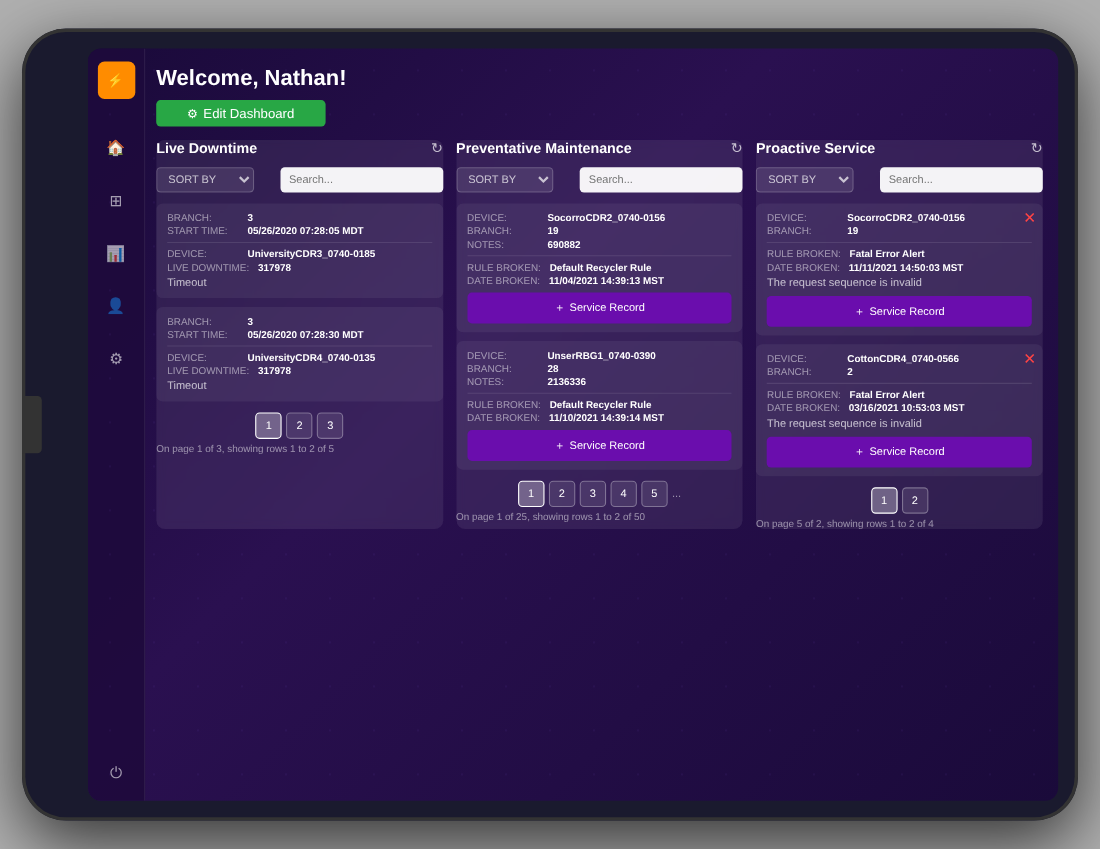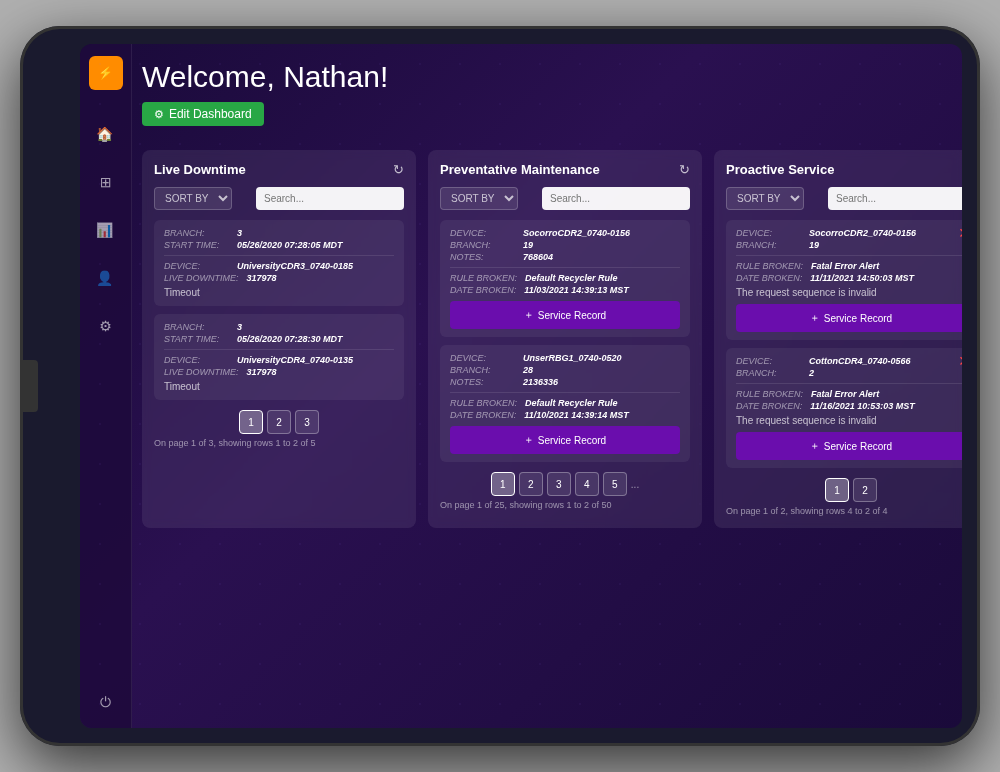--- a/index.html
+++ b/index.html
@@ -84,30 +84,30 @@
       top: 50%;
       transform: translateY(-50%);
     }
 
     .welcome-section {
       margin-bottom: 12px;
     }
 
     .welcome-title {
       color: white;
-      font-size: 30px;
-      font-weight: normal;
+      font-size: 20px;
+      font-weight: bold;
       margin-bottom: 8px;
     }
 
     .edit-dashboard-btn {
       background: #28a745;
       color: white;
       border: none;
-      padding: 5px 12px;
+      padding: 5px 28px;
       border-radius: 4px;
       font-size: 12px;
       cursor: pointer;
       display: inline-flex;
       align-items: center;
       gap: 5px;
     }
 
     .edit-dashboard-btn::before {
       content: '⚙';
@@ -118,23 +118,21 @@
     .dashboard-grid {
       display: grid;
       grid-template-columns: 1fr 1fr 1fr;
       gap: 12px;
     }
 
     
     .panel {
       background: rgba(255,255,255,0.08);
       border-radius: 8px;
-      padding: 12px;
       backdrop-filter: blur(4px);
-      margin-top: 12px;
     }
 
     .panel-header {
       display: flex;
       justify-content: space-between;
       align-items: center;
       margin-bottom: 10px;
     }
 
     .panel-title {
@@ -193,21 +191,20 @@
       color: #ff4444;
       font-size: 14px;
       cursor: pointer;
       line-height: 1;
     }
 
     .record-row {
       display: flex;
       gap: 8px;
       margin-bottom: 2px;
-      font-style: italic;
     }
 
     .record-label {
       color: rgba(255,255,255,0.5);
       font-size: 9px;
       min-width: 65px;
       text-transform: uppercase;
     }
 
     .record-value {
@@ -419,41 +416,41 @@
             <div class="record-row">
               <span class="record-label">DEVICE:</span>
               <span class="record-value">SocorroCDR2_0740-0156</span>
             </div>
             <div class="record-row">
               <span class="record-label">BRANCH:</span>
               <span class="record-value">19</span>
             </div>
             <div class="record-row">
               <span class="record-label">NOTES:</span>
-              <span class="record-value">768604</span>
+              <span class="record-value">690882</span>
             </div>
             <hr class="record-divider">
             <div class="record-row">
               <span class="record-label">RULE BROKEN:</span>
               <span class="record-value">Default Recycler Rule</span>
             </div>
             <div class="record-row">
               <span class="record-label">DATE BROKEN:</span>
-              <span class="record-value">11/03/2021 14:39:13 MST</span>
+              <span class="record-value">11/04/2021 14:39:13 MST</span>
             </div>
             <button class="service-btn">
               <span>＋</span>
               <span>Service Record</span>
             </button>
           </div>
 
           <div class="record-card">
             <div class="record-row">
               <span class="record-label">DEVICE:</span>
-              <span class="record-value">UnserRBG1_0740-0520</span>
+              <span class="record-value">UnserRBG1_0740-0390</span>
             </div>
             <div class="record-row">
               <span class="record-label">BRANCH:</span>
               <span class="record-value">28</span>
             </div>
             <div class="record-row">
               <span class="record-label">NOTES:</span>
               <span class="record-value">2136336</span>
             </div>
             <hr class="record-divider">
@@ -530,32 +527,32 @@
               <span class="record-label">BRANCH:</span>
               <span class="record-value">2</span>
             </div>
             <hr class="record-divider">
             <div class="record-row">
               <span class="record-label">RULE BROKEN:</span>
               <span class="record-value">Fatal Error Alert</span>
             </div>
             <div class="record-row">
               <span class="record-label">DATE BROKEN:</span>
-              <span class="record-value">11/16/2021 10:53:03 MST</span>
+              <span class="record-value">03/16/2021 10:53:03 MST</span>
             </div>
             <div class="timeout-text">The request sequence is invalid</div>
             <button class="service-btn">
               <span>＋</span>
               <span>Service Record</span>
             </button>
           </div>
 
           <div class="pagination">
             <button class="page-btn active">1</button>
             <button class="page-btn">2</button>
           </div>
-          <div class="page-info">On page 1 of 2, showing rows 4 to 2 of 4</div>
+          <div class="page-info">On page 5 of 2, showing rows 1 to 2 of 4</div>
         </div>
 
       </div>
     </div>
   </div>
 </div>
 
 </body></html>

